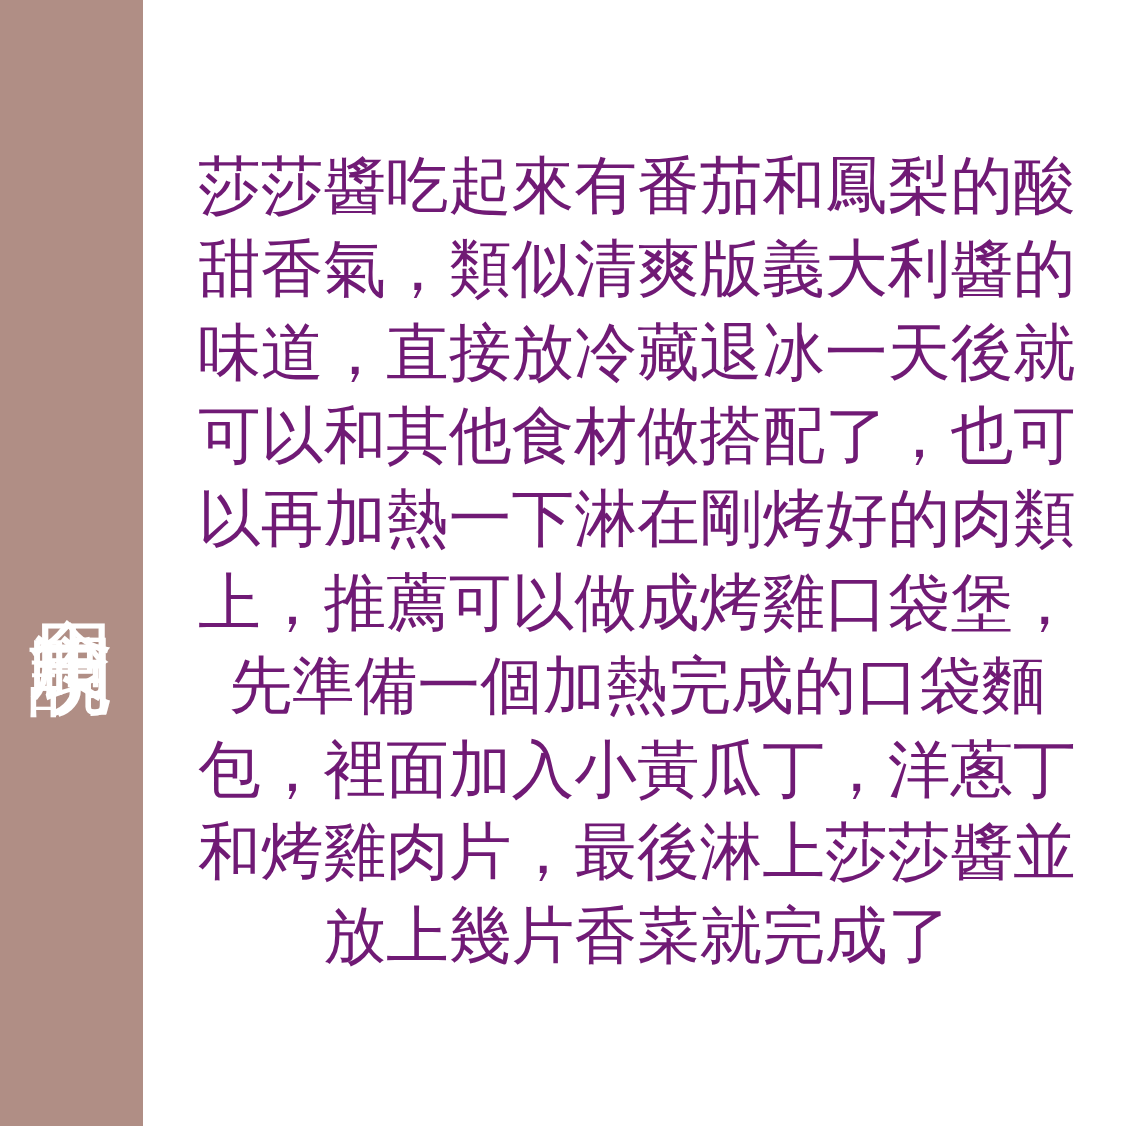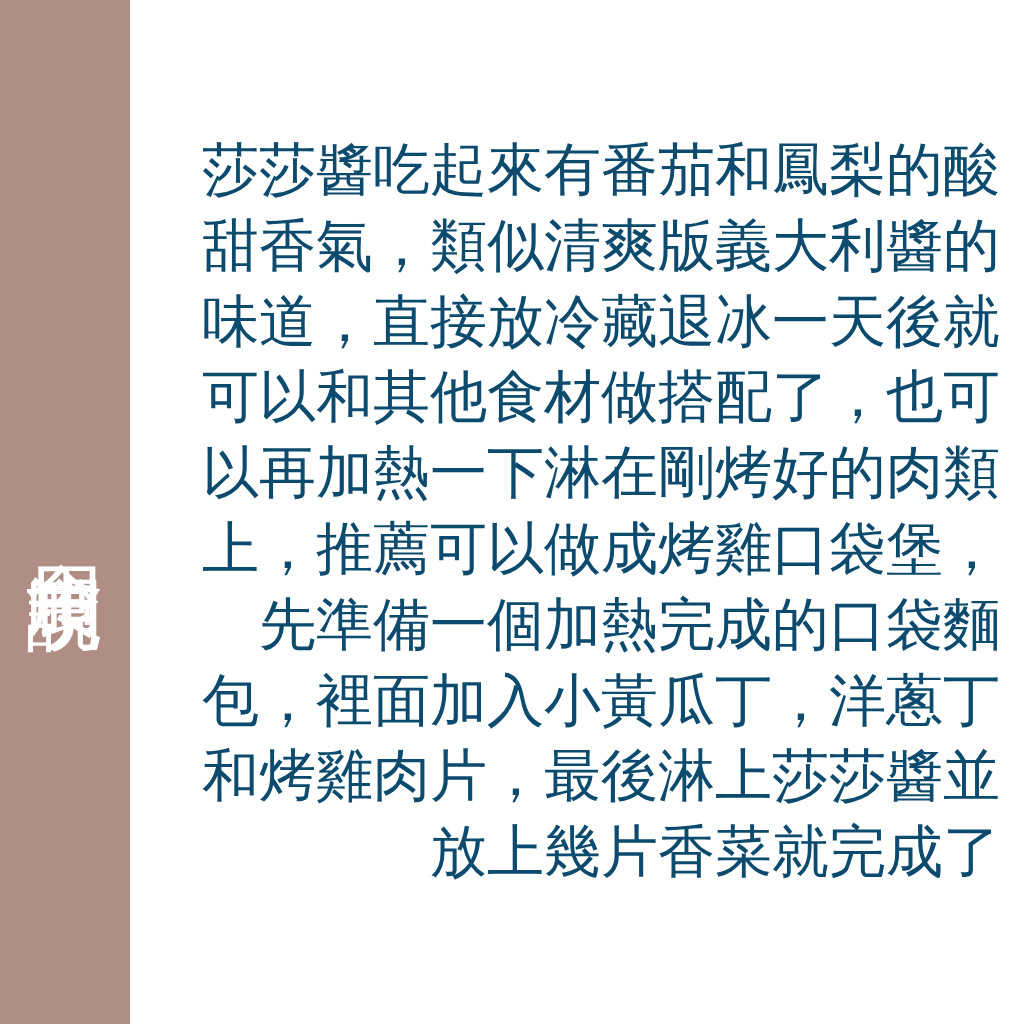--- a/index.html
+++ b/index.html
@@ -48,25 +48,25 @@
     user-select: none;
   }
   
   .body-area {
     flex: 1 1 auto;
     box-sizing: border-box;
     padding: 132px 24px 40px 28px;
     display: block;
   }
   .body-text {
-    color: #0c4a6e;
+    color: #701a75;
     font-size: 57px;
     line-height: 1.33;
     letter-spacing: 0px;
-    text-align: right;
+    text-align: center;
     word-break: break-all;
     white-space: pre-wrap;
     margin: 0;
   }
 </style>
 </head>
 <body>
 
 <div class="card">
 

